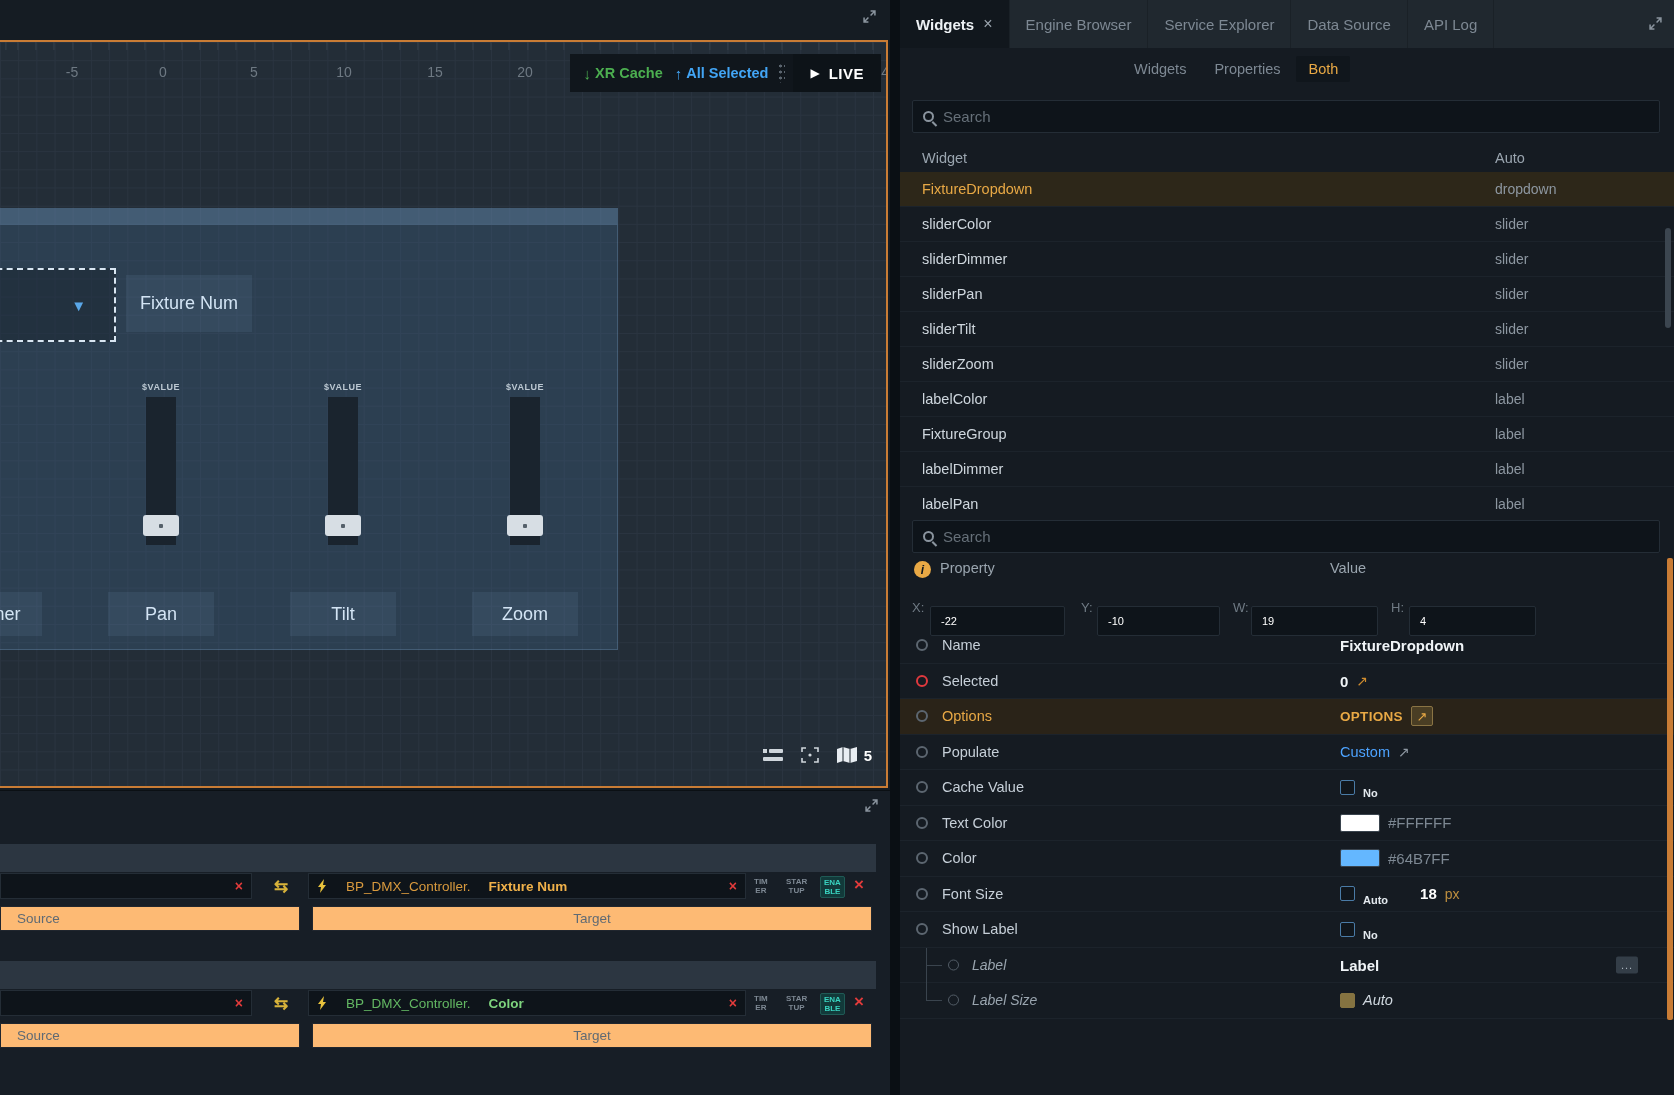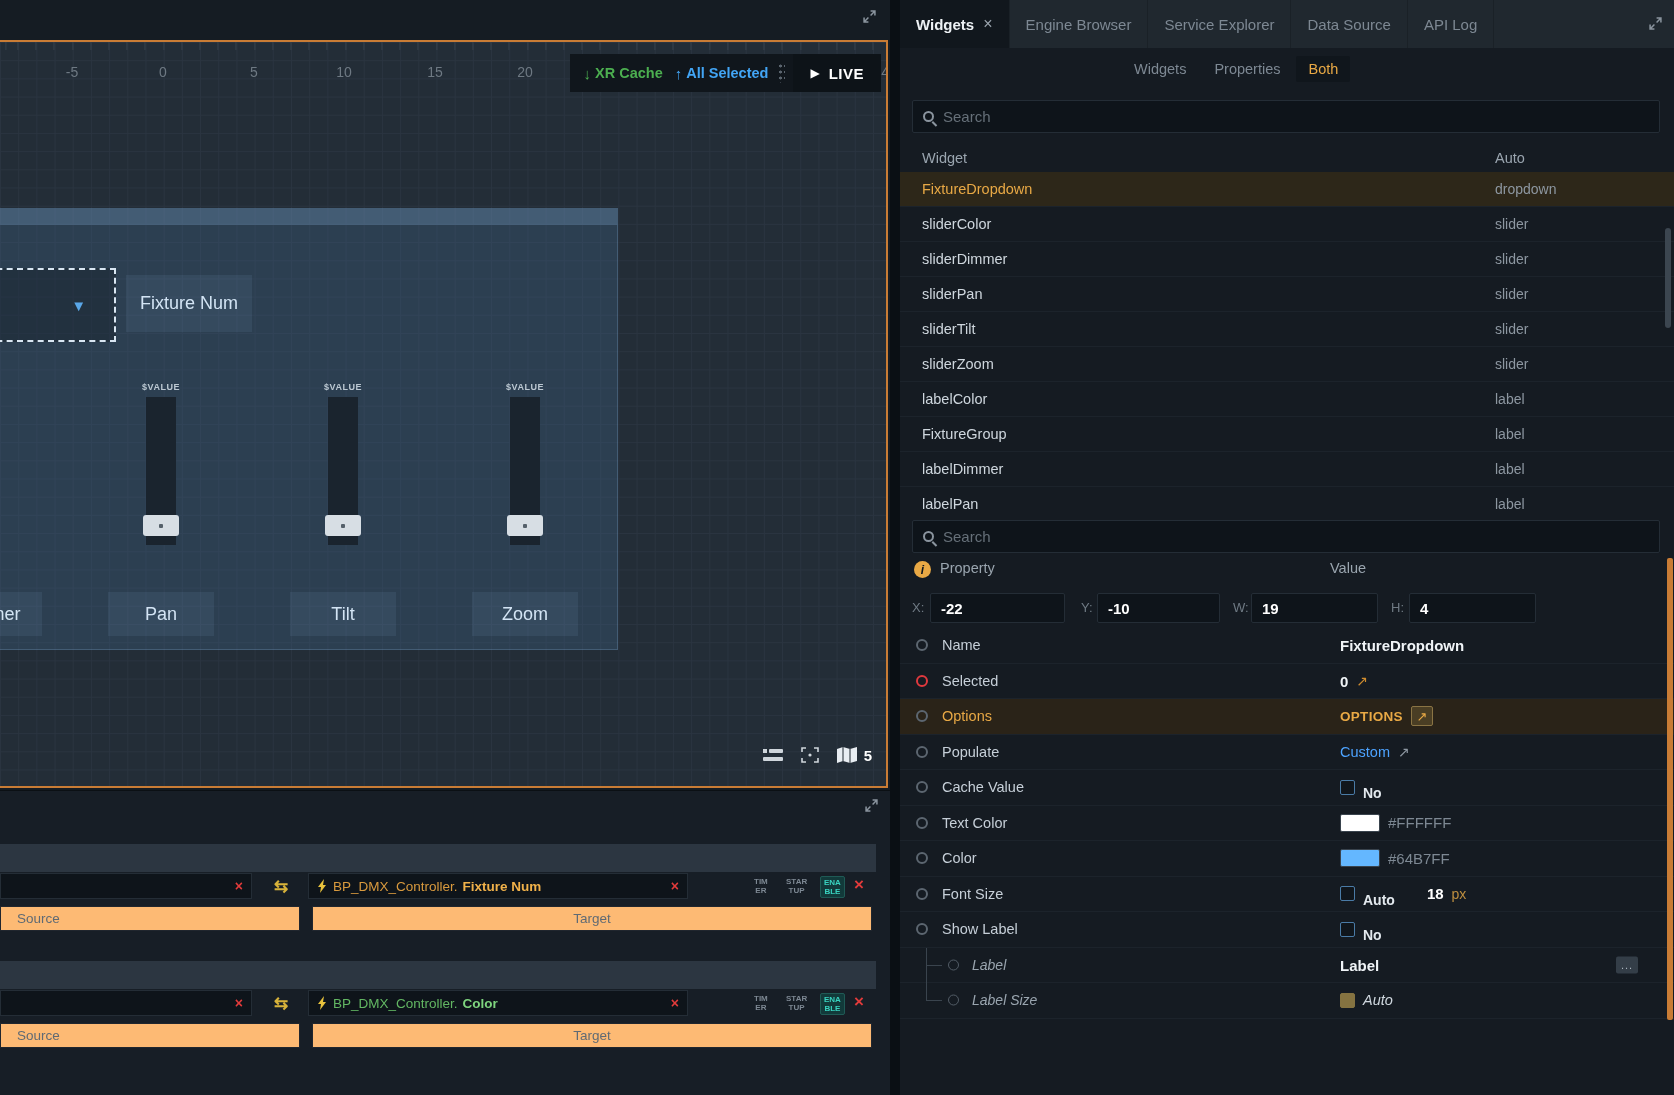--- a/index.html
+++ b/index.html
@@ -62,21 +62,21 @@
   
   .bottom-panel{position:absolute;left:0;top:790px;width:890px;height:305px;background:#171e26;border-top:1px solid #0b1014;}
   .bp-exp{top:7px;right:12px;}
   .bp-header{position:absolute;left:0;width:876px;height:28px;background:#2c3641;}
   .bind-row{position:absolute;left:0;width:876px;height:26px;}
   .chip{position:absolute;top:0;background:#0e141a;border:1px solid #242d36;height:26px;}
   .chip1{left:0;width:252px;}
   .chip-x{position:absolute;right:8px;top:50%;transform:translateY(-50%);color:#e23b3b;font-weight:bold;font-size:14px;cursor:pointer;}
   .swap{position:absolute;left:264px;top:0;width:34px;height:26px;display:flex;align-items:center;justify-content:center;
     color:#d8b33a;font-size:17px;font-weight:bold;cursor:pointer;}
-  .chip2{left:308px;width:380px;display:flex;align-items:center;gap:5px;padding:0 26px 0 9px;}
+  .chip2{left:308px;width:438px;display:flex;align-items:center;gap:18px;padding:0 26px 0 9px;}
   .bp-prefix,.bp-prop{font-size:13.5px;white-space:nowrap;}
   .bind-amber .bp-prefix{color:#d99a3e;} .bind-amber .bp-prop{color:#f0b14a;font-weight:bold;}
   .bind-green .bp-prefix{color:#63b763;} .bind-green .bp-prop{color:#7ed47e;font-weight:bold;}
   .badge-col{position:absolute;top:4px;font-size:8px;line-height:9px;color:#7d8893;white-space:pre-line;
     text-align:center;font-weight:bold;cursor:pointer;}
   .b-timer{left:754px;} .b-startup{left:786px;}
   .enable-badge{position:absolute;left:820px;top:3px;font-size:8px;line-height:9px;color:#39d3c0;
     background:#123a3a;border:1px solid #1f5a55;border-radius:2px;padding:1px 3px;white-space:pre-line;
     text-align:center;font-weight:bold;cursor:pointer;}
   .row-x{position:absolute;left:854px;top:2px;color:#e23b3b;font-weight:bold;font-size:17px;cursor:pointer;}
@@ -116,22 +116,22 @@
   .wt-row.sel .n{color:#e9a945;}
   .wt-scroll{position:absolute;right:3px;top:228px;width:6px;height:100px;background:#3c4650;border-radius:3px;cursor:grab;}
 
   .prop-head{position:absolute;top:560px;left:0;width:774px;height:26px;}
   .info-i{position:absolute;left:14px;top:1px;width:17px;height:17px;border-radius:50%;background:#e9a945;
     color:#10161c;font-weight:bold;font-style:italic;font-size:12px;display:flex;align-items:center;justify-content:center;}
   .prop-head .c1{left:40px;} .prop-head .c2{left:430px;}
 
   .pos-row{position:absolute;top:592px;left:0;width:774px;height:32px;}
   .pos-lab{position:absolute;top:8px;color:#6f7a84;font-size:13px;}
-  .pos-inp{position:absolute;top:1px;height:30px;background:#0e141a;border:1px solid #242d36;border-radius:2px;
-    color:#fff;font-weight:bold;font-size:15px;display:flex;align-items:center;padding-left:10px;cursor:text;}
+  .pos-inp{position:absolute;top:14px;height:30px;background:#0e141a;border:1px solid #242d36;border-radius:2px;
+    color:#fff;font-weight:normal;font-size:11px;display:flex;align-items:center;padding-left:10px;cursor:text;}
 
   .props-list{position:absolute;top:628px;left:0;width:774px;}
   .prow{position:relative;height:35.5px;border-bottom:1px solid #1c232b;}
   .prow.hl{background:#2a2318;}
   .ring{position:absolute;left:16px;top:50%;transform:translateY(-50%);width:12px;height:12px;
     border:2px solid #5c6670;border-radius:50%;cursor:pointer;}
   .ring.red{border-color:#e0393e;}
   .pname{position:absolute;left:42px;top:50%;transform:translateY(-50%);color:#c6cfd8;font-size:14.5px;}
   .prow.hl .pname{color:#e9a945;}
   .prow.indent .ring{left:48px;width:11px;height:11px;border-width:1.5px;border-color:#525c66;}
@@ -141,21 +141,21 @@
   .pval{position:absolute;left:440px;top:50%;transform:translateY(-50%);display:flex;align-items:center;gap:8px;}
   .vbold{color:#f0f4f7;font-weight:bold;font-size:15px;}
   .vlink-o{color:#cf8c2e;font-size:14px;cursor:pointer;}
   .voptions{color:#e9a945;font-weight:bold;font-size:13.5px;letter-spacing:.3px;}
   .varrow-box{width:22px;height:20px;background:#4a3e24;border:1px solid #8a7444;border-radius:2px;
     display:flex;align-items:center;justify-content:center;color:#e9a945;font-size:13px;cursor:pointer;}
   .vcustom{color:#4da3ff;font-size:14.5px;cursor:pointer;}
   .vlink-g{color:#8d97a1;font-size:14px;cursor:pointer;}
   .vcheck{width:15px;height:15px;background:#10161c;border:1px solid #4a7ba6;border-radius:2px;cursor:pointer;}
   .vcheck.filled{background:#857341;border-color:#857341;}
-  .vtxt{color:#e3e9ee;font-size:14px;font-weight:600;margin-top:12px;}
+  .vtxt{color:#e3e9ee;font-size:11px;font-weight:600;margin-top:12px;}
   .vswatch{width:40px;height:18px;border:1px solid #39434d;border-radius:2px;cursor:pointer;}
   .vhex{color:#7d8893;font-size:15px;cursor:text;}
   .vnum{color:#fff;font-weight:bold;font-size:15px;margin-left:24px;cursor:text;}
   .vunit{color:#bd8e3f;font-size:14px;}
   .vauto-i{font-style:italic;color:#cfd7de;font-size:14.5px;}
   .vmore{position:absolute;right:36px;top:50%;transform:translateY(-50%);width:22px;height:17px;background:#343e48;
     border-radius:2px;color:#aab4bd;font-size:11px;display:flex;align-items:center;justify-content:center;
     letter-spacing:1px;cursor:pointer;}
   .prop-scroll{position:absolute;right:1px;top:558px;width:6px;height:462px;background:#c97c35;border-radius:2px;cursor:grab;}
 </style>

